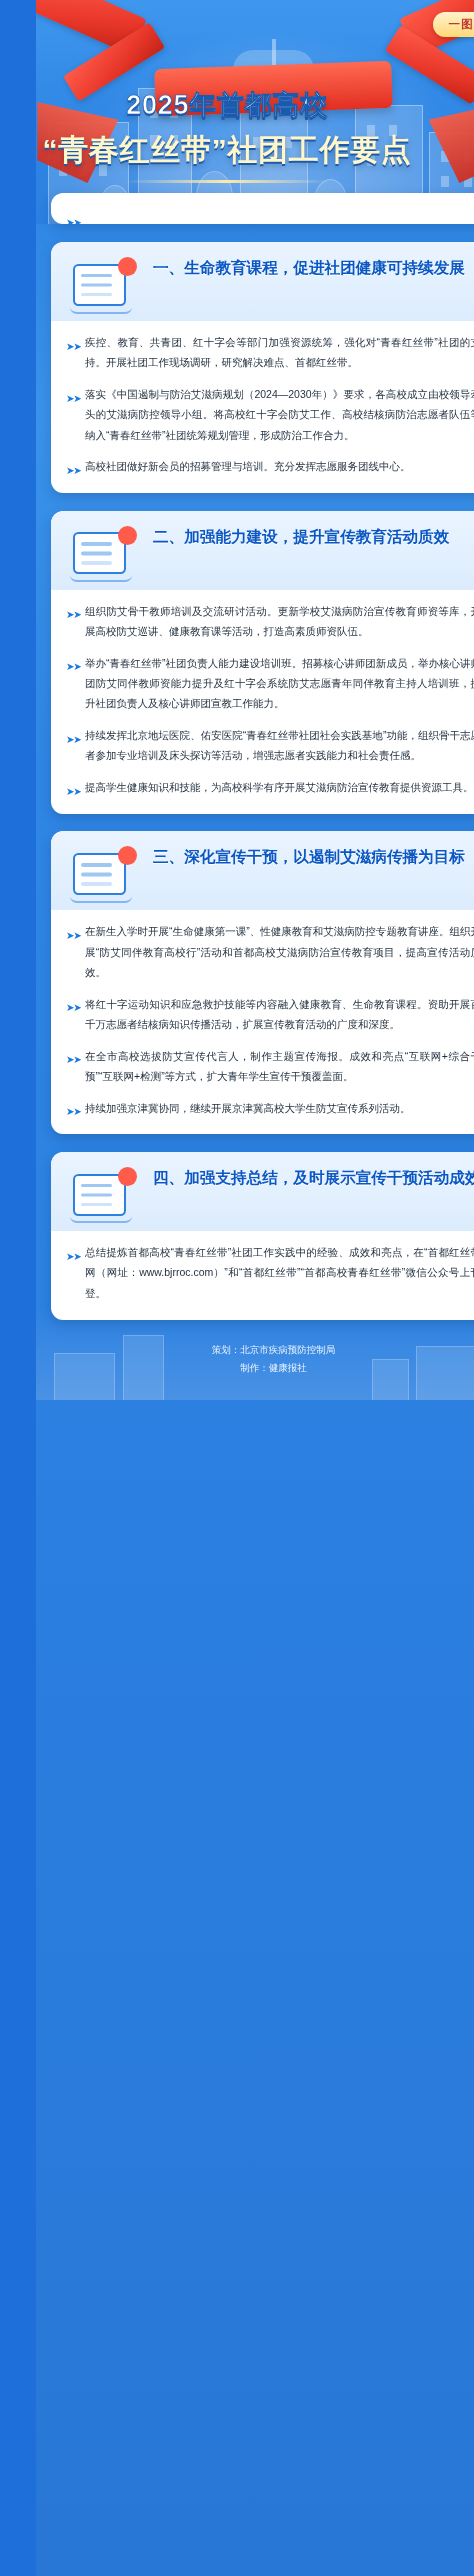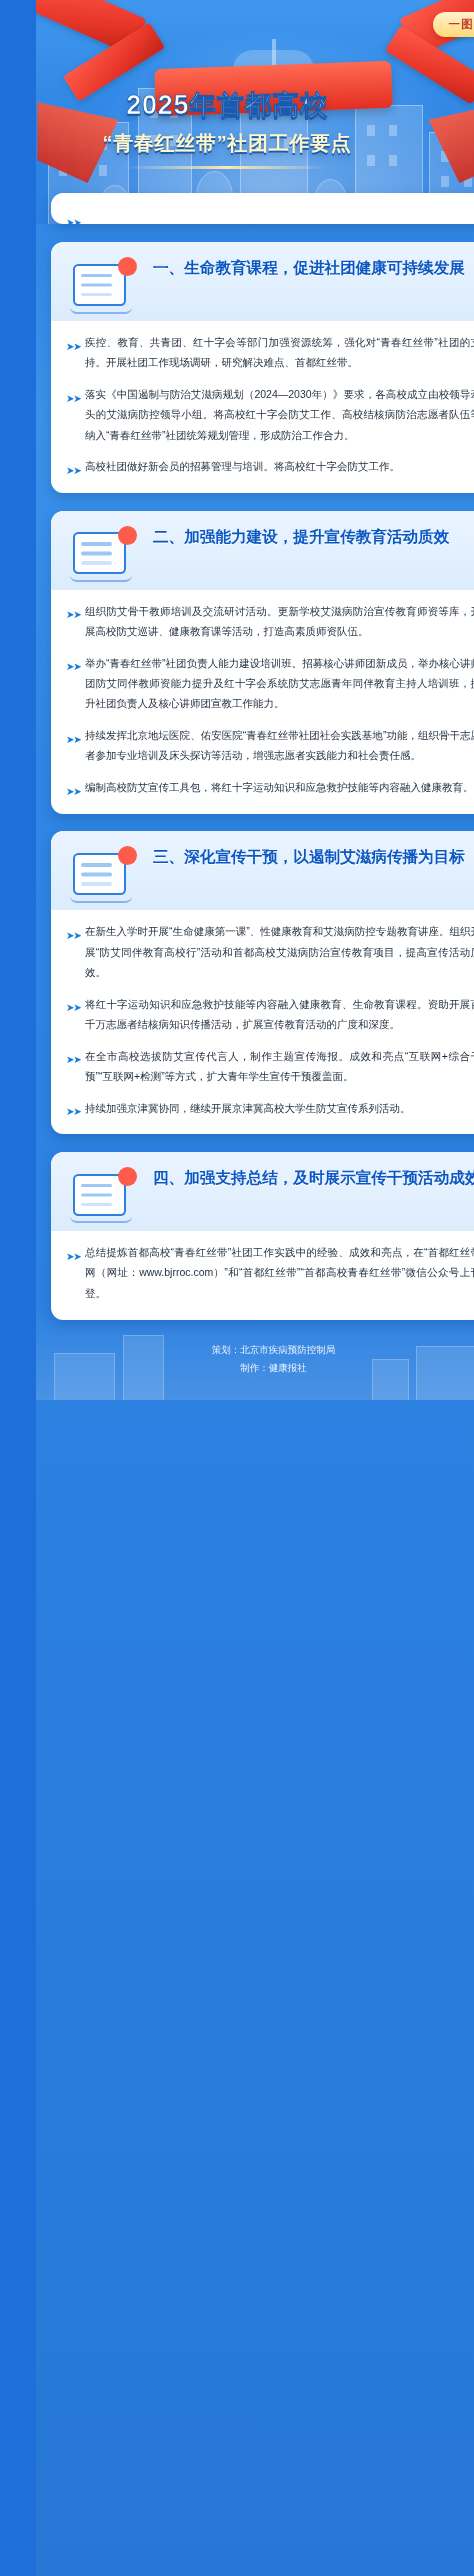--- a/index.html
+++ b/index.html
@@ -108,21 +108,21 @@
     z-index: 5;
   }
   .title-line1 {
     font-size: 27px; font-weight: bold; letter-spacing: 0.7px;
     color: #ffffff;
     -webkit-text-stroke: 0.7px #1a5bb0;
     text-shadow: 0 2px 0 #1a5bb0, 0 3.4px 6.8px rgba(0,0,0,.25);
   }
   .title-line2 {
     margin-top: 6.8px;
-    font-size: 20px; font-weight: bold; letter-spacing: 0.7px;
+    font-size: 30px; font-weight: bold; letter-spacing: 0.7px;
     color: #fff6c9;
     text-shadow: 0 2px 0 #1a5bb0, 0 3.4px 6.8px rgba(0,0,0,.25);
   }
   .title-underline {
     margin: 9.5px auto 0; width: 204px; height: 2.7px;
     background: linear-gradient(90deg, rgba(255,255,255,0), #ffe9a8, rgba(255,255,255,0));
     border-radius: 1.4px;
   }
   
   .content { position: relative; padding: 0 15px 0; z-index: 6; }
@@ -291,21 +291,21 @@
       <div class="para">
         <span class="arrow">➤➤</span>
         <span>疾控、教育、共青团、红十字会等部门加强资源统筹，强化对“青春红丝带”社团的支持。开展社团工作现场调研，研究解决难点、首都红丝带。</span>
       </div>
       <div class="para">
         <span class="arrow">➤➤</span>
         <span>落实《中国遏制与防治艾滋病规划（2024—2030年）》要求，各高校成立由校领导牵头的艾滋病防控领导小组。将高校红十字会防艾工作、高校结核病防治志愿者队伍等纳入“青春红丝带”社团统筹规划管理，形成防治工作合力。</span>
       </div>
       <div class="para">
         <span class="arrow">➤➤</span>
-        <span>高校社团做好新会员的招募管理与培训。将高校红十字会防艾工作。</span>
+        <span>高校社团做好新会员的招募管理与培训。充分发挥志愿服务团线中心。</span>
       </div>
     </div>
 
     <div class="card sec-card">
       <div class="sec-head">
         <div class="sec-illus">
           <div class="illus-box"></div>
           <div class="illus-dot"></div>
           <div class="illus-pulse"></div>
         </div>
@@ -318,21 +318,21 @@
       <div class="para">
         <span class="arrow">➤➤</span>
         <span>举办“青春红丝带”社团负责人能力建设培训班。招募核心讲师团新成员，举办核心讲师团防艾同伴教师资能力提升及红十字会系统防艾志愿青年同伴教育主持人培训班，提升社团负责人及核心讲师团宣教工作能力。</span>
       </div>
       <div class="para">
         <span class="arrow">➤➤</span>
         <span>持续发挥北京地坛医院、佑安医院“青春红丝带社团社会实践基地”功能，组织骨干志愿者参加专业培训及床头探访等活动，增强志愿者实践能力和社会责任感。</span>
       </div>
       <div class="para">
         <span class="arrow">➤➤</span>
-        <span>编制高校防艾宣传工具包，将红十字运动知识和应急救护技能等内容融入健康教育。</span>
+        <span>提高学生健康知识和技能，为高校科学有序开展艾滋病防治宣传教育提供资源工具。</span>
       </div>
     </div>
 
     <div class="card sec-card">
       <div class="sec-head">
         <div class="sec-illus">
           <div class="illus-box"></div>
           <div class="illus-dot"></div>
           <div class="illus-pulse"></div>
         </div>

